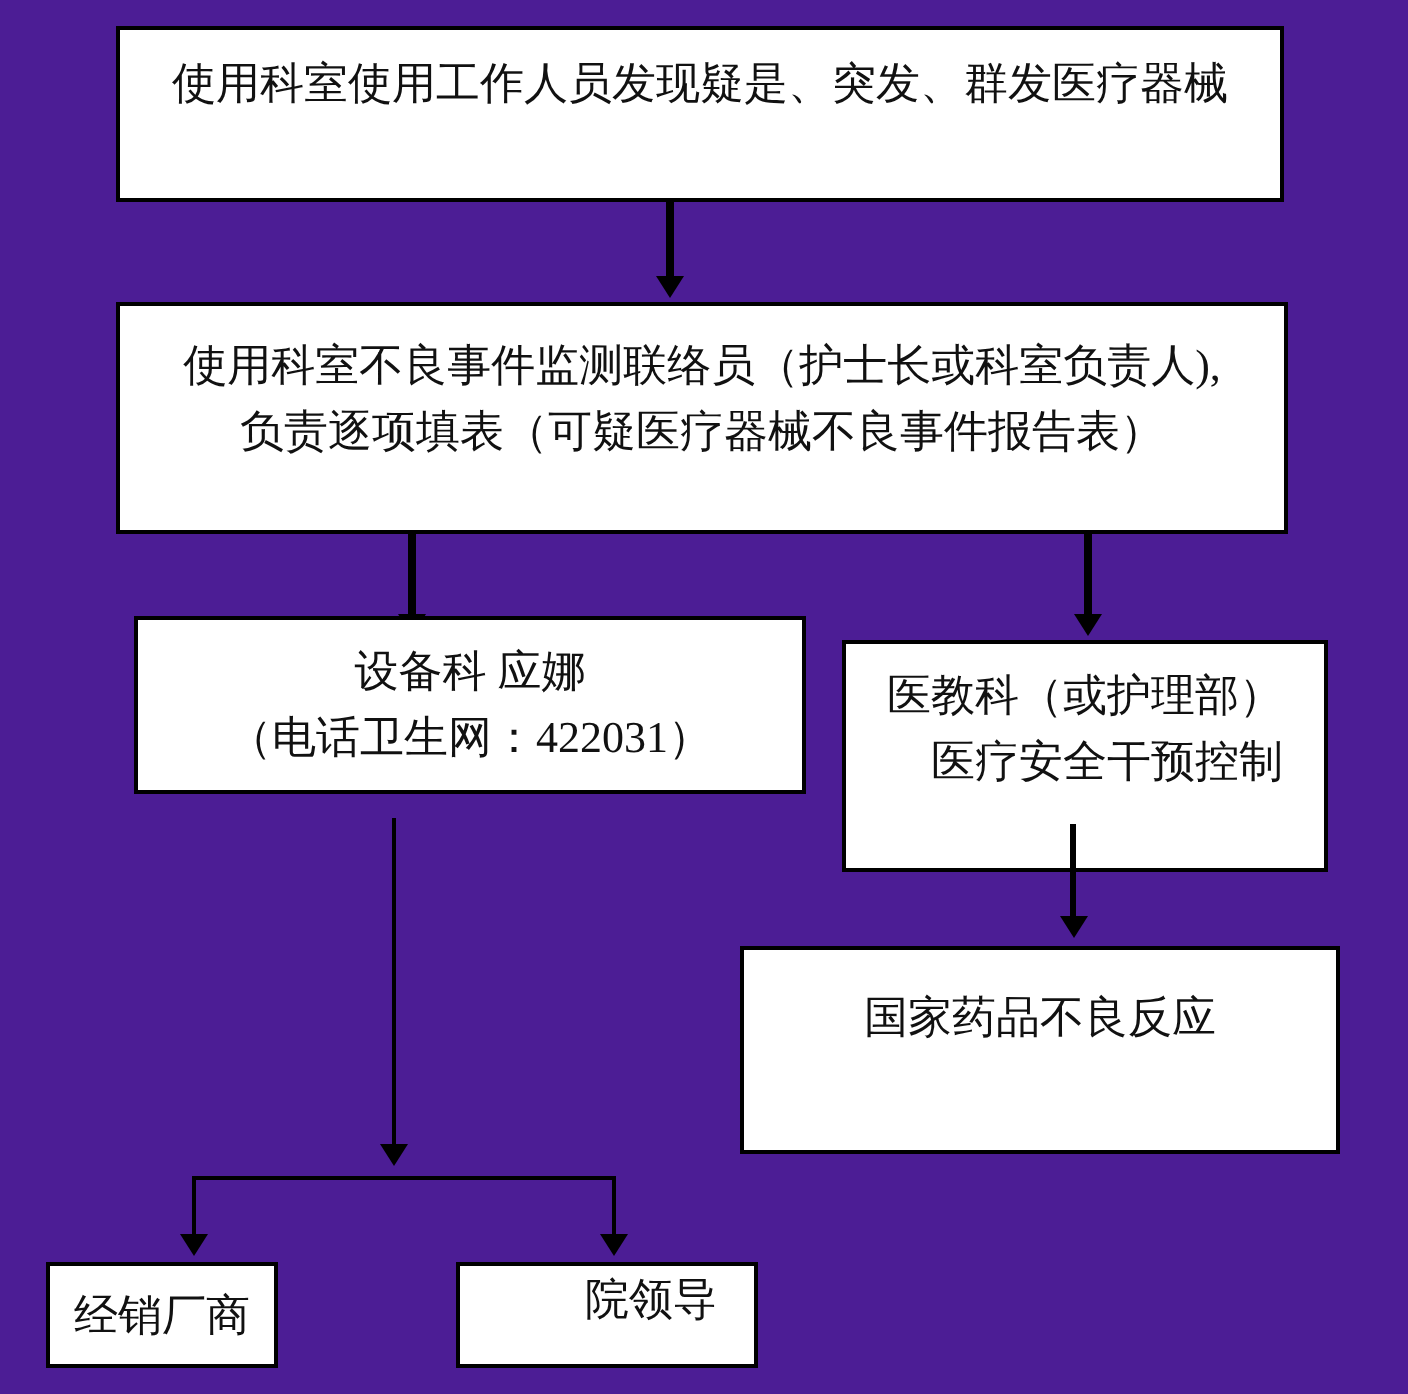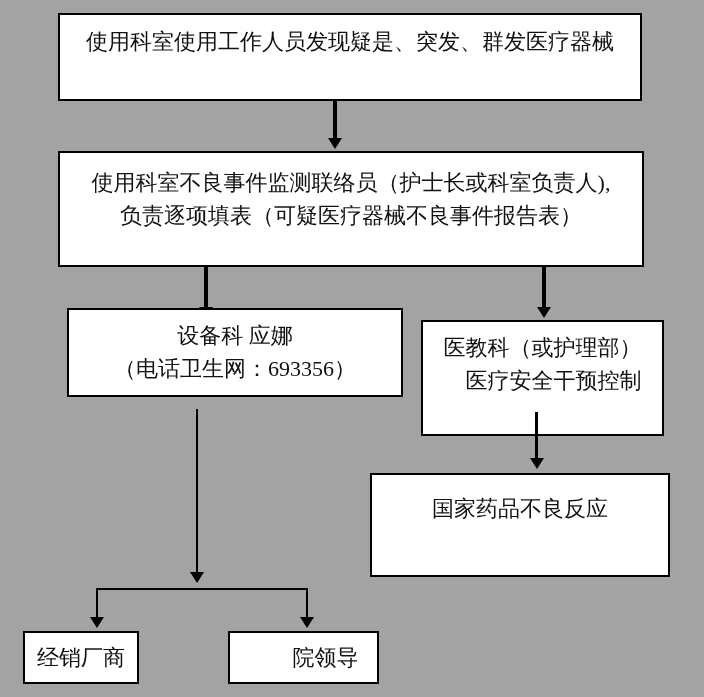--- a/index.html
+++ b/index.html
@@ -1,19 +1,19 @@
 <!DOCTYPE html>
 <html><head>
 <meta charset="utf-8">
 <style>
   html,body{margin:0;padding:0;background:#ffffff;}
   #canvas{
     position:relative;
     width:704px;height:697px;
-    background:#a3a3a3;
+    background:#4c1d95;
     font-family:"Liberation Serif","DejaVu Serif",serif;
     color:#111111;
     overflow:hidden;
   }
   .node{
     position:absolute;
     border:2px solid #000000;
     background:#ffffff;
     box-sizing:border-box;
     font-size:22px;
@@ -22,21 +22,21 @@
   .nline{line-height:33px;white-space:nowrap;}
   
   #b1{left:58px;top:13px;width:584px;height:88px;padding-top:10px;}
   #b2{left:58px;top:151px;width:586px;height:116px;padding-top:13px;}
   #b3{left:67px;top:308px;width:336px;height:89px;padding-top:9px;}
   #b4{left:421px;top:320px;width:243px;height:116px;padding-top:9px;}
   #b4 .l2{text-indent:22px;}
   #b5{left:370px;top:473px;width:300px;height:104px;padding-top:12px;}
   #b5 .nline{line-height:43px;}
   #b6{left:23px;top:631px;width:116px;height:53px;display:flex;align-items:center;justify-content:center;}
-  #b7{left:228px;top:631px;width:151px;height:53px;display:flex;align-items:center;justify-content:center;padding-left:44px;}
+  #b7{left:228px;top:631px;width:151px;height:53px;display:flex;justify-content:center;padding-left:44px;}
   
   .stem{position:absolute;background:#000000;}
   .hline{position:absolute;background:#000000;height:2px;}
   .head-down{
     position:absolute;width:0;height:0;
     border-left:7px solid transparent;
     border-right:7px solid transparent;
     border-top:11px solid #000000;
   }
 </style>
@@ -58,21 +58,21 @@
   </div>
 
   <div class="stem" style="left:204px;top:267px;width:4px;height:40px;"></div>
   <div class="head-down" style="left:199px;top:307px;"></div>
 
   <div class="stem" style="left:542px;top:267px;width:4px;height:40px;"></div>
   <div class="head-down" style="left:537px;top:307px;"></div>
 
   <div class="node" id="b3">
     <div class="nline">设备科 应娜</div>
-    <div class="nline">（电话卫生网：693356）</div>
+    <div class="nline">（电话卫生网：422031）</div>
   </div>
 
   <div class="node" id="b4">
     <div class="nline">医教科（或护理部）</div>
     <div class="nline l2">医疗安全干预控制</div>
   </div>
 
   <div class="stem" style="left:535px;top:412px;width:3px;height:46px;"></div>
   <div class="head-down" style="left:530px;top:458px;"></div>
 

